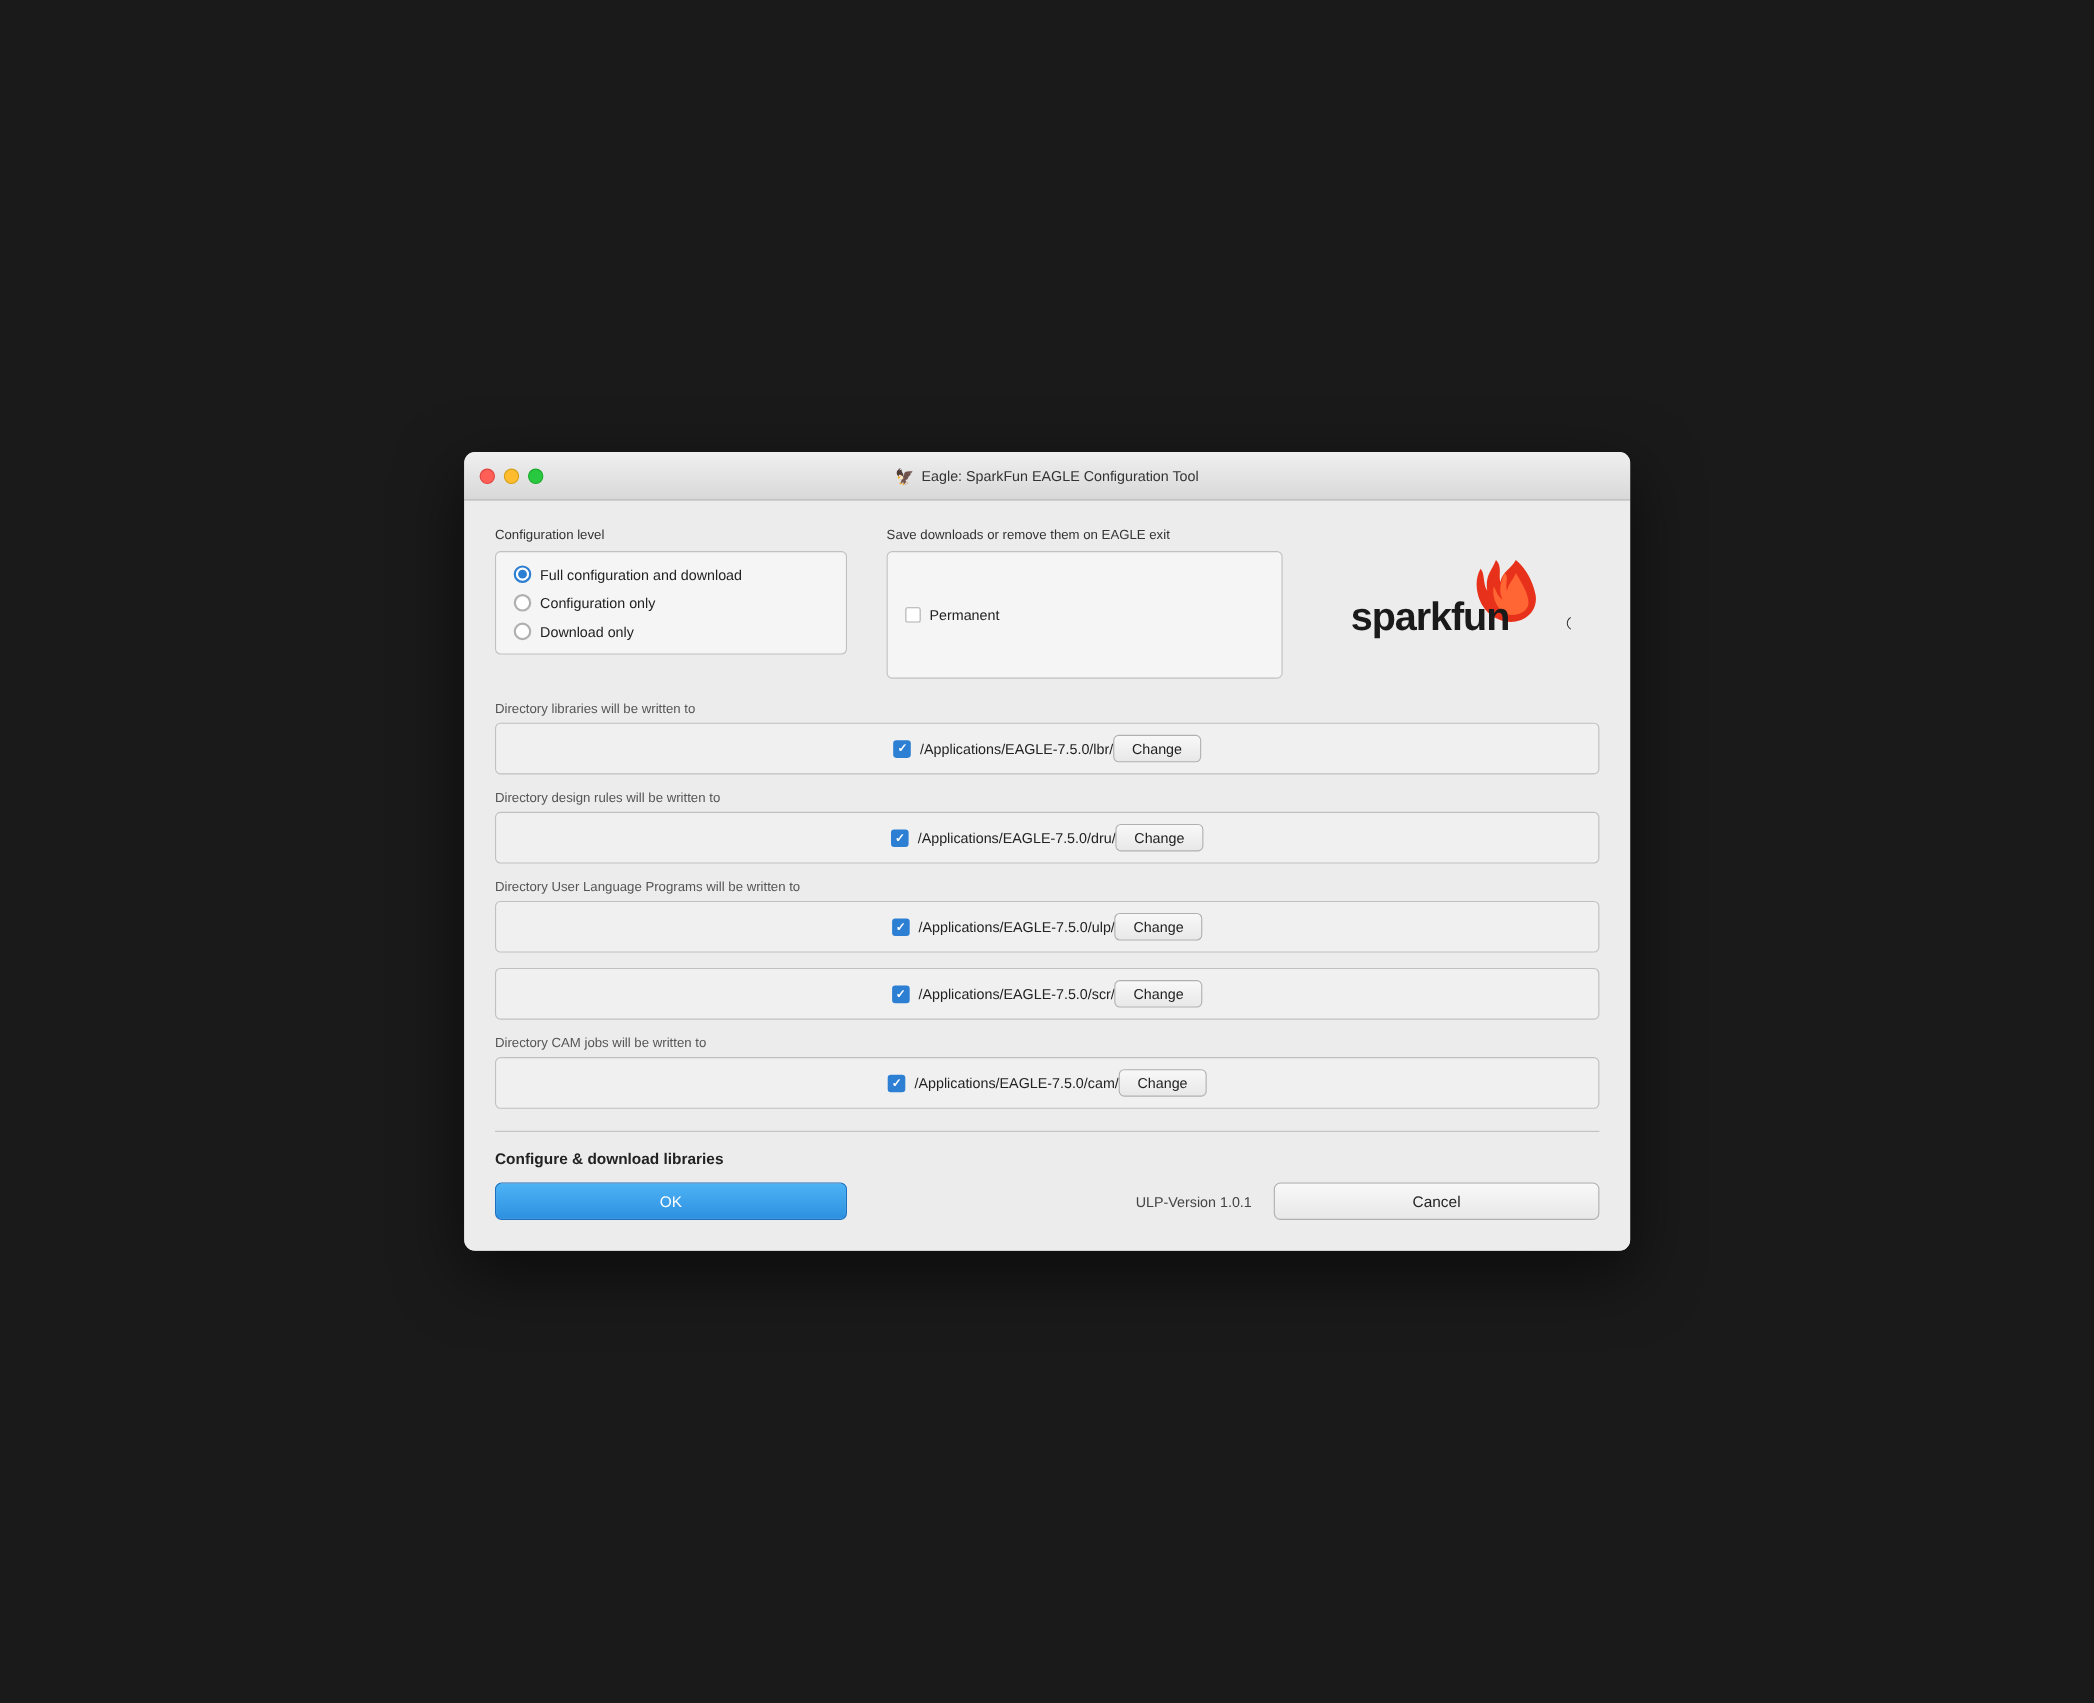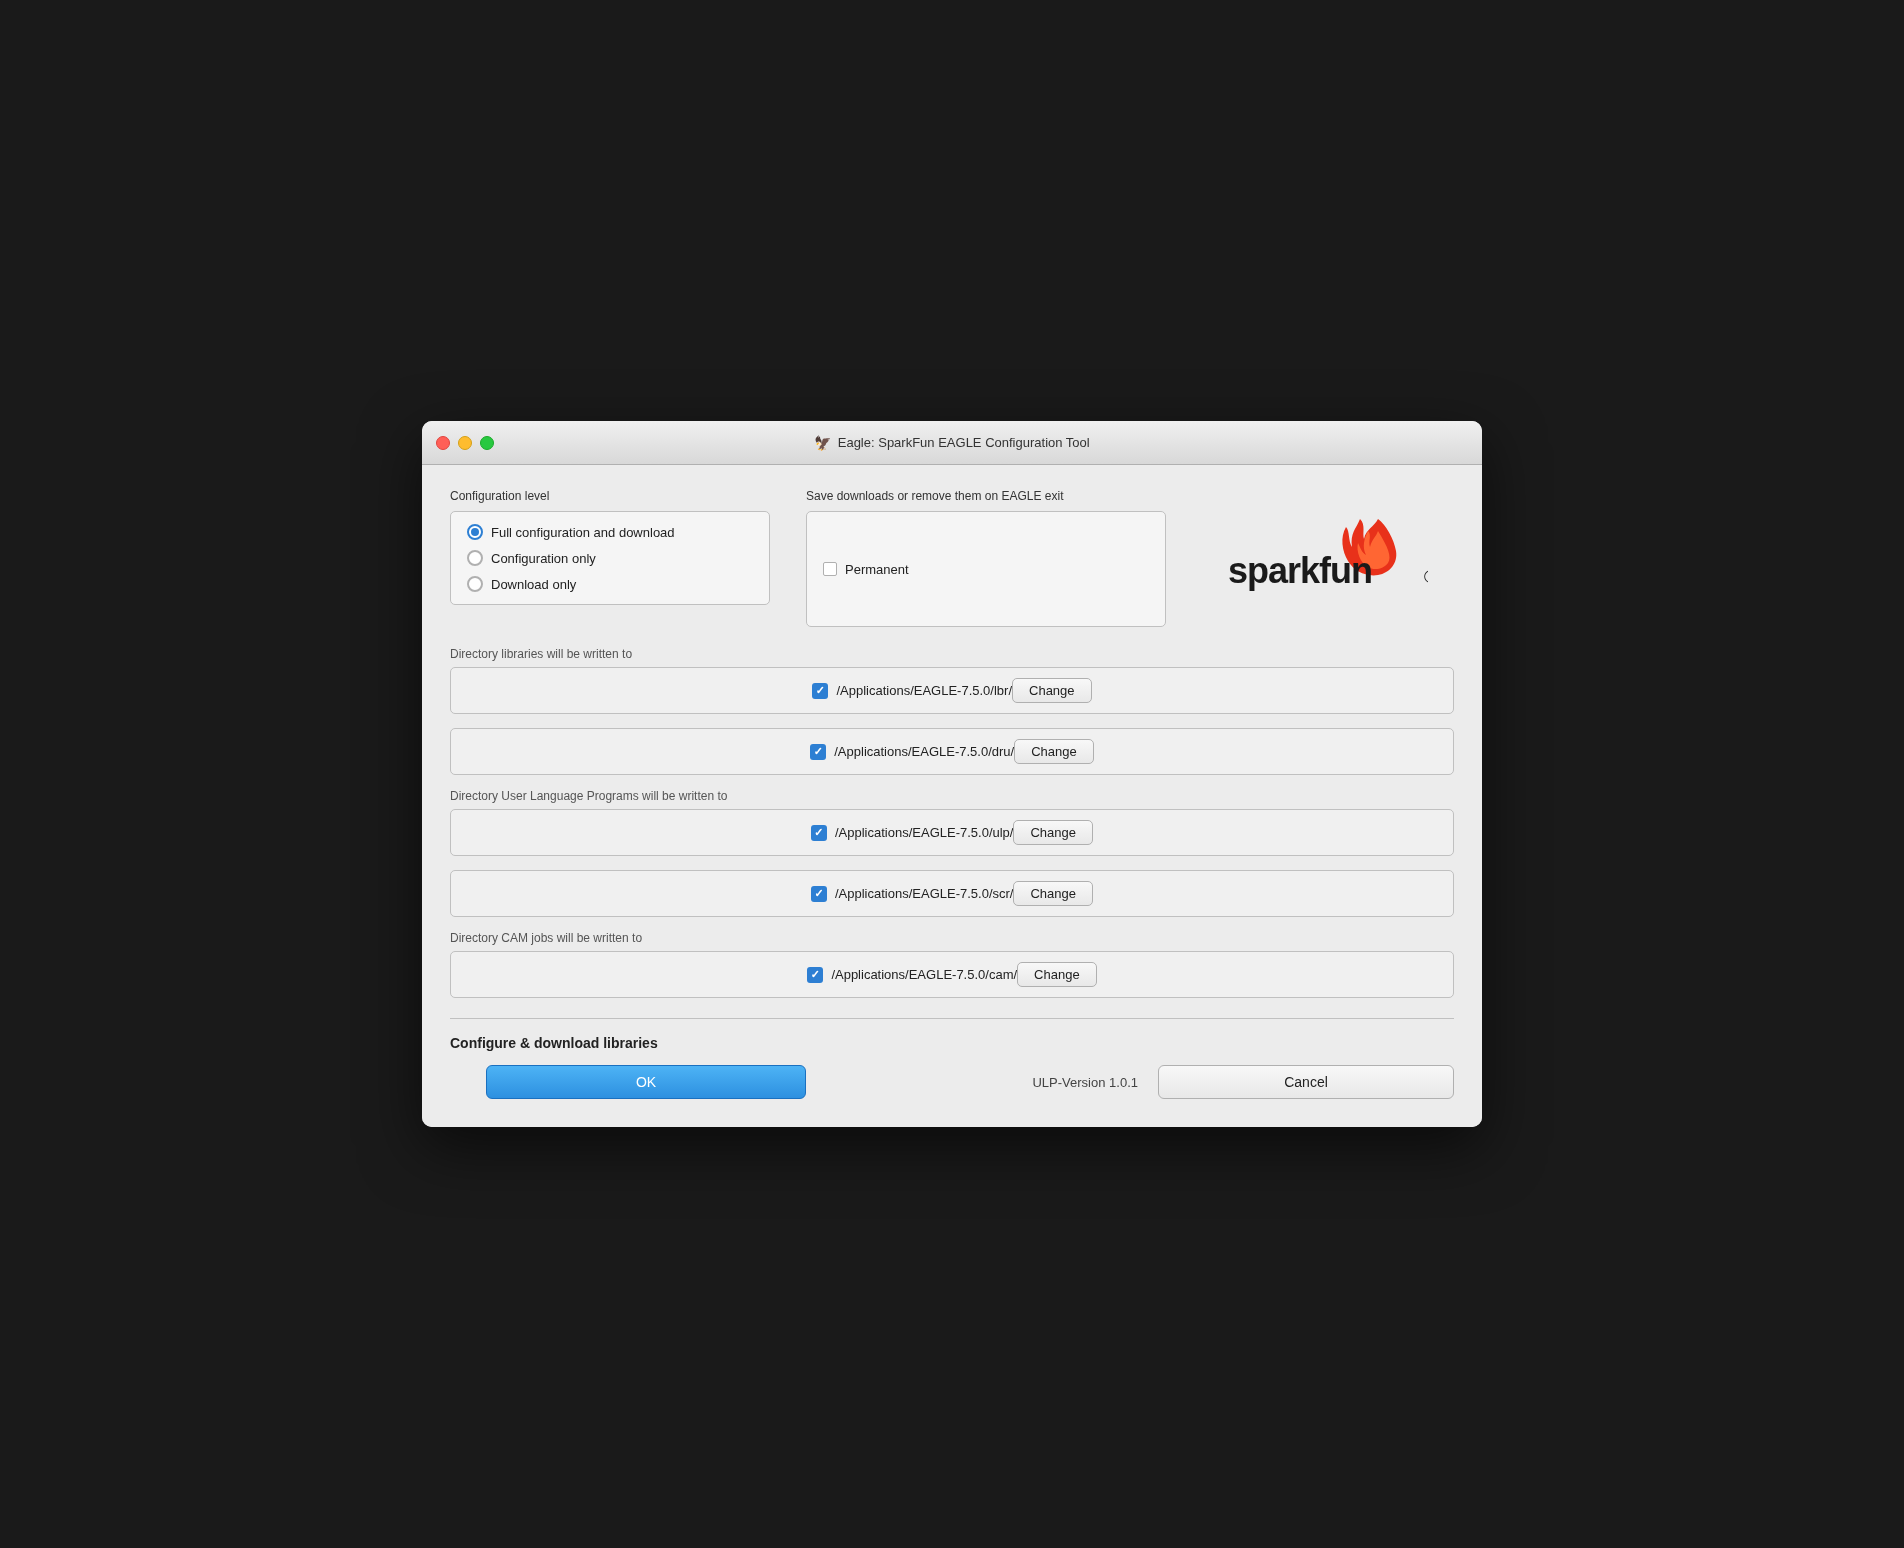--- a/index.html
+++ b/index.html
@@ -198,21 +198,20 @@
     .configure-label {
       font-size: 14px;
       font-weight: bold;
       color: #222;
       margin-bottom: 14px;
     }
     .bottom-buttons {
       display: flex;
       align-items: center;
       gap: 20px;
-      margin-left: 36px;
     }
     .ok-btn {
       background: linear-gradient(to bottom, #4db3f5, #2d90e0);
       border: 1px solid #1a70c0;
       border-radius: 6px;
       padding: 8px 0;
       width: 320px;
       font-size: 14px;
       color: white;
       cursor: pointer;
@@ -318,20 +317,21 @@
         <div class="dir-row">
           <div class="dir-left">
             <div class="checkbox-checked"></div>
             <span>/Applications/EAGLE-7.5.0/lbr/</span>
           </div>
           <button class="change-btn">Change</button>
         </div>
       </div>
 
       <div class="directory-section">
+        <div class="dir-label">Directory design rules will be written to</div>
         <div class="dir-row">
           <div class="dir-left">
             <div class="checkbox-checked"></div>
             <span>/Applications/EAGLE-7.5.0/dru/</span>
           </div>
           <button class="change-btn">Change</button>
         </div>
       </div>
 
       <div class="directory-section">

